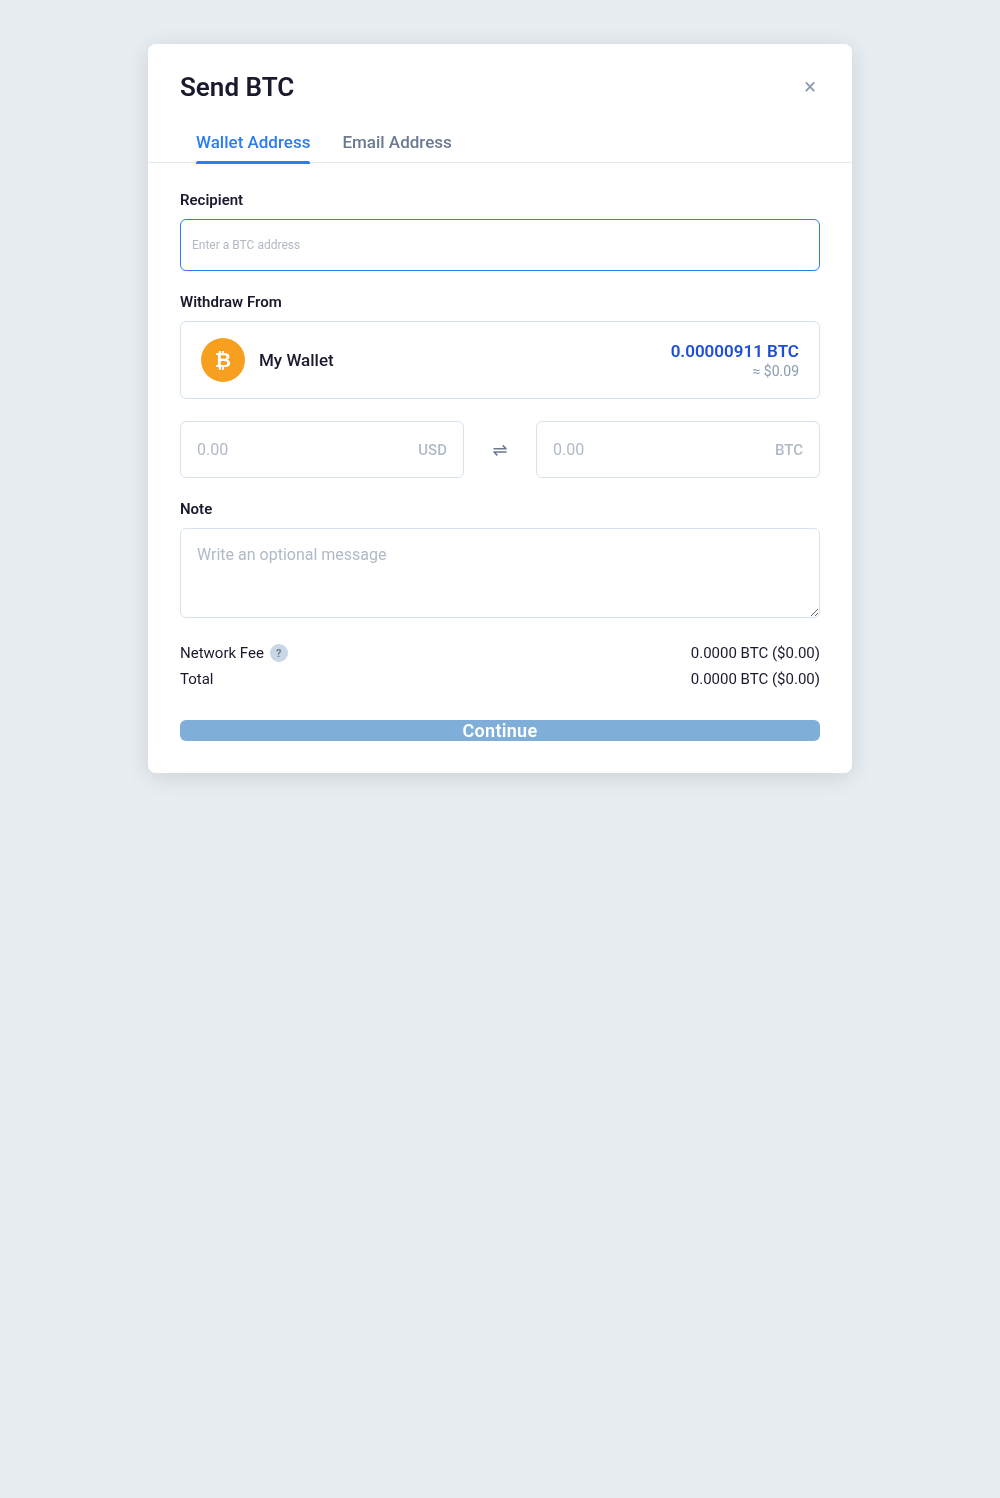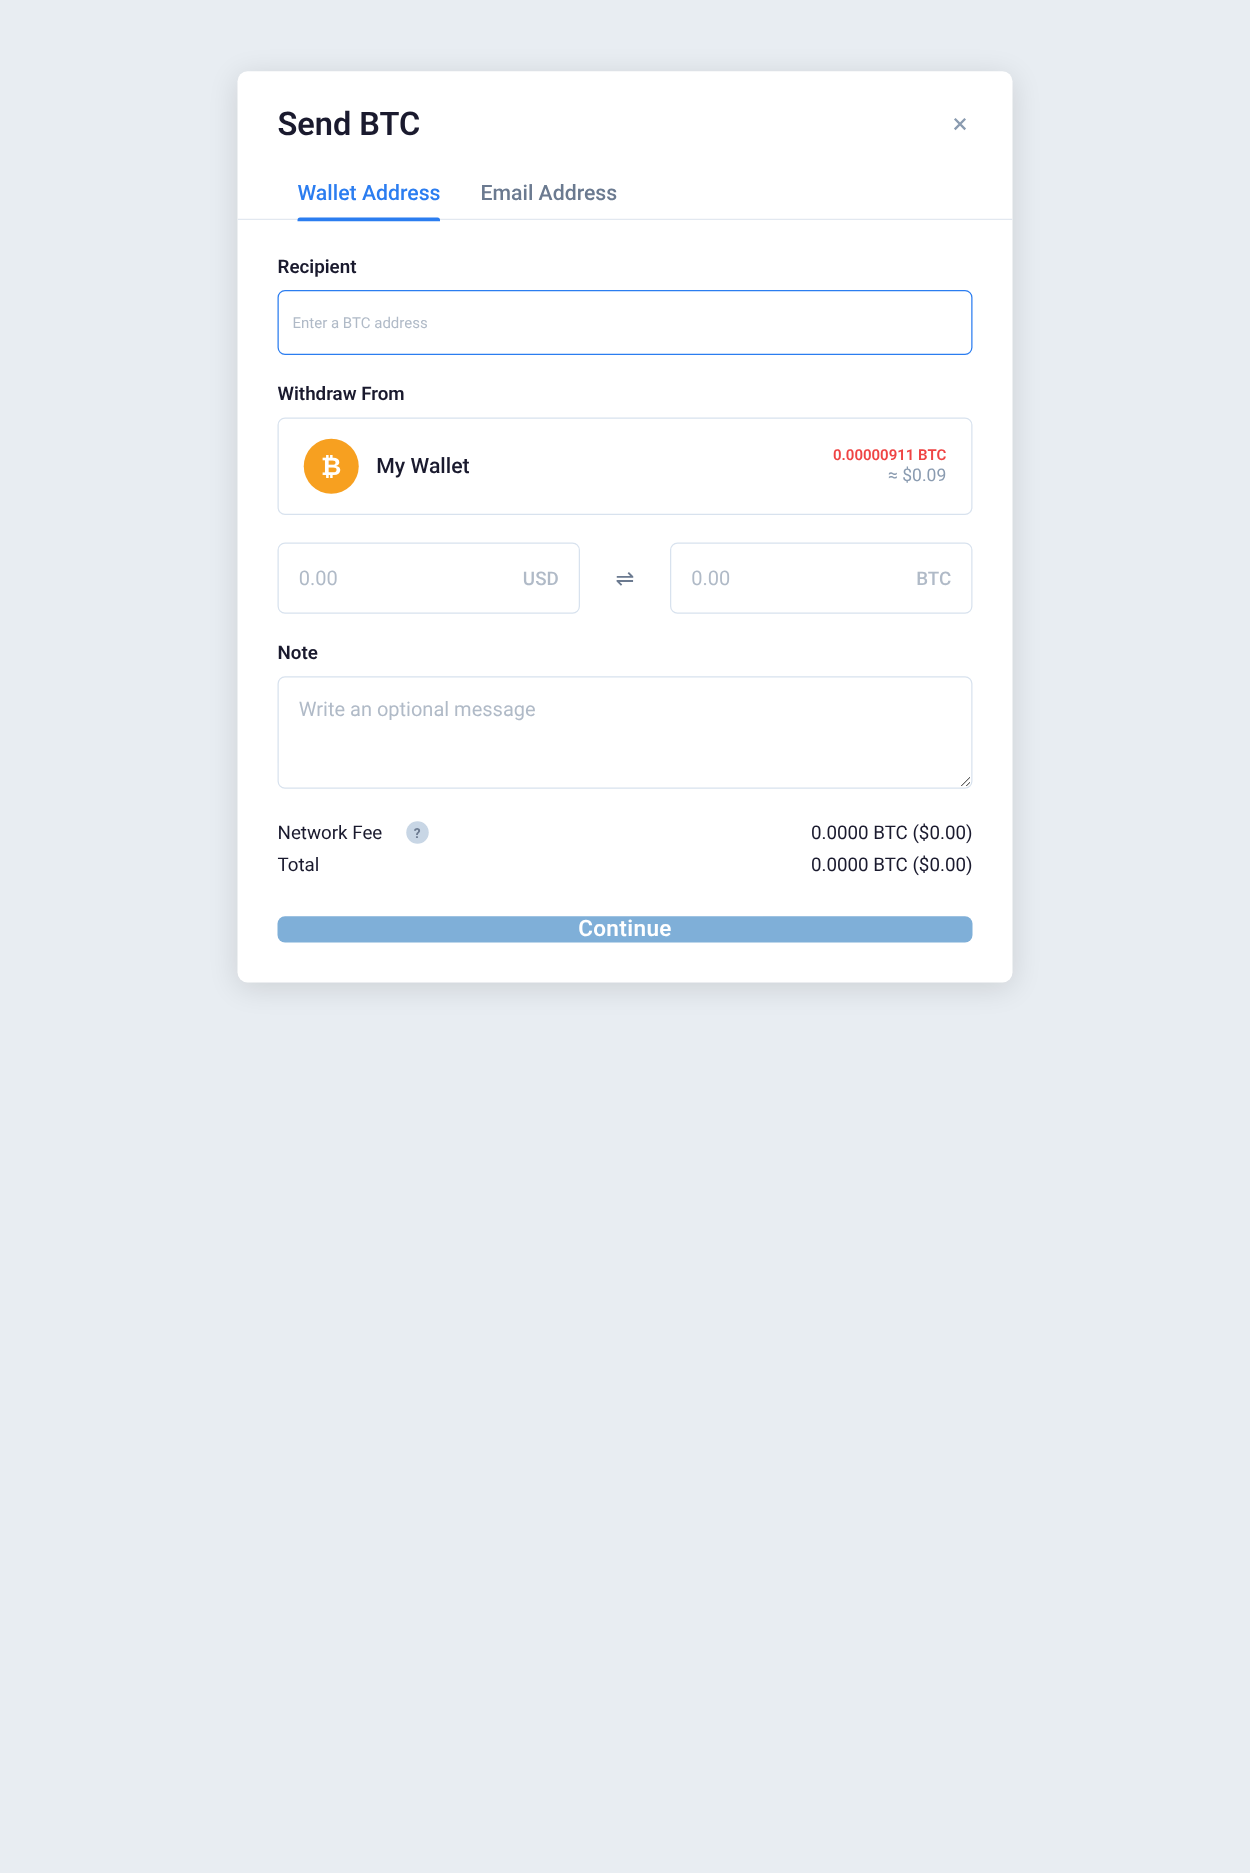--- a/index.html
+++ b/index.html
@@ -13,25 +13,25 @@
       background: #e8edf2;
       display: flex;
       justify-content: center;
       align-items: flex-start;
       min-height: 1498px;
       padding: 20px;
     }
 
     .modal {
       background: #ffffff;
-      width: 620px;
+      width: 704px;
       border-radius: 8px;
       box-shadow: 0 4px 24px rgba(0,0,0,0.12);
       overflow: hidden;
-      margin-top: 37px;
+      margin-top: 24px;
     }
 
     .modal-header {
       display: flex;
       justify-content: space-between;
       align-items: center;
       padding: 28px 32px 0 32px;
     }
 
     .modal-title {
@@ -145,23 +145,23 @@
       font-size: 17px;
       font-weight: 500;
       color: #1a1a2e;
     }
 
     .wallet-right {
       text-align: right;
     }
 
     .wallet-btc {
-      font-size: 12px;
+      font-size: 17px;
       font-weight: 600;
-      color: #ef4444;
+      color: #1d4ed8;
     }
 
     .wallet-usd {
       font-size: 14px;
       color: #8a9bb0;
       margin-top: 2px;
     }
 
     .amount-row {
       display: flex;
@@ -220,21 +220,21 @@
     .fee-row {
       display: flex;
       justify-content: space-between;
       align-items: center;
       margin-bottom: 8px;
     }
 
     .fee-label {
       display: flex;
       align-items: center;
-      gap: 19px;
+      gap: 6px;
       font-size: 15px;
       color: #1a1a2e;
     }
 
     .fee-help {
       width: 18px;
       height: 18px;
       background: #c8d6e5;
       border-radius: 50%;
       display: flex;

